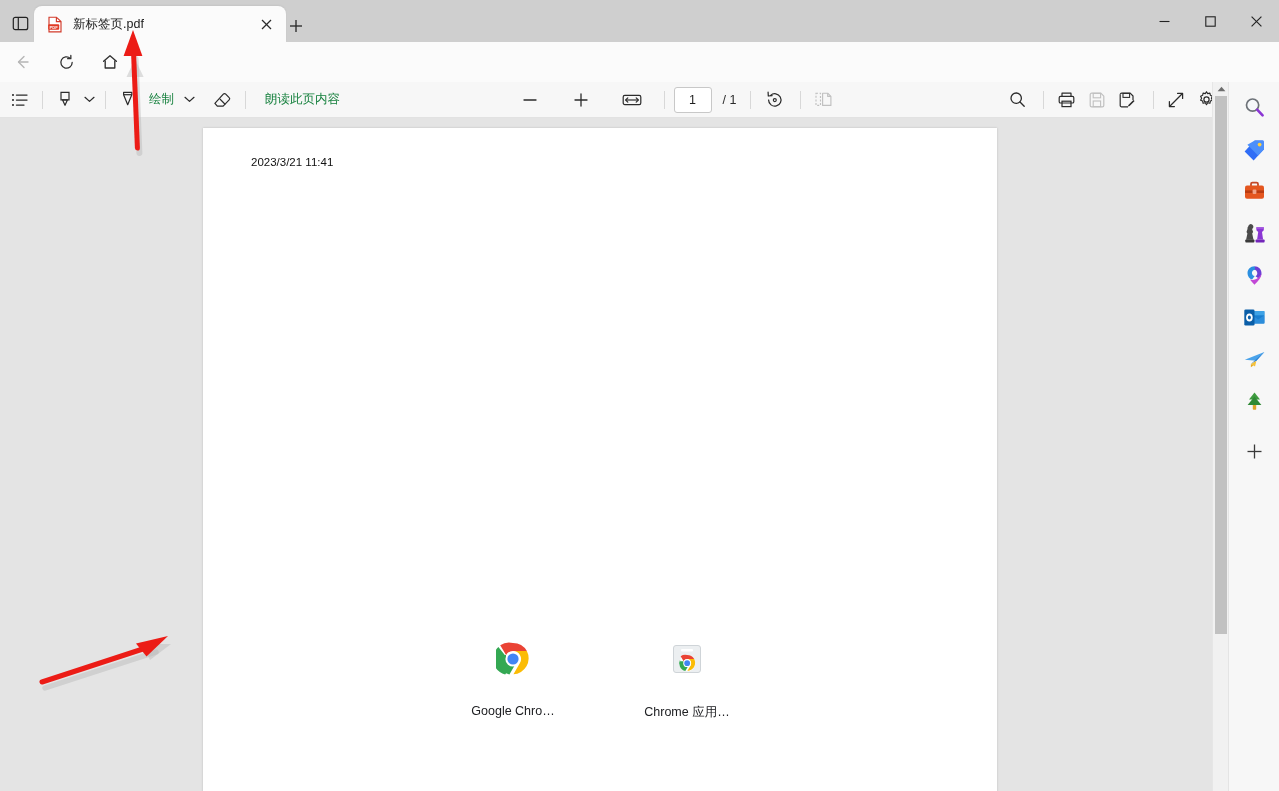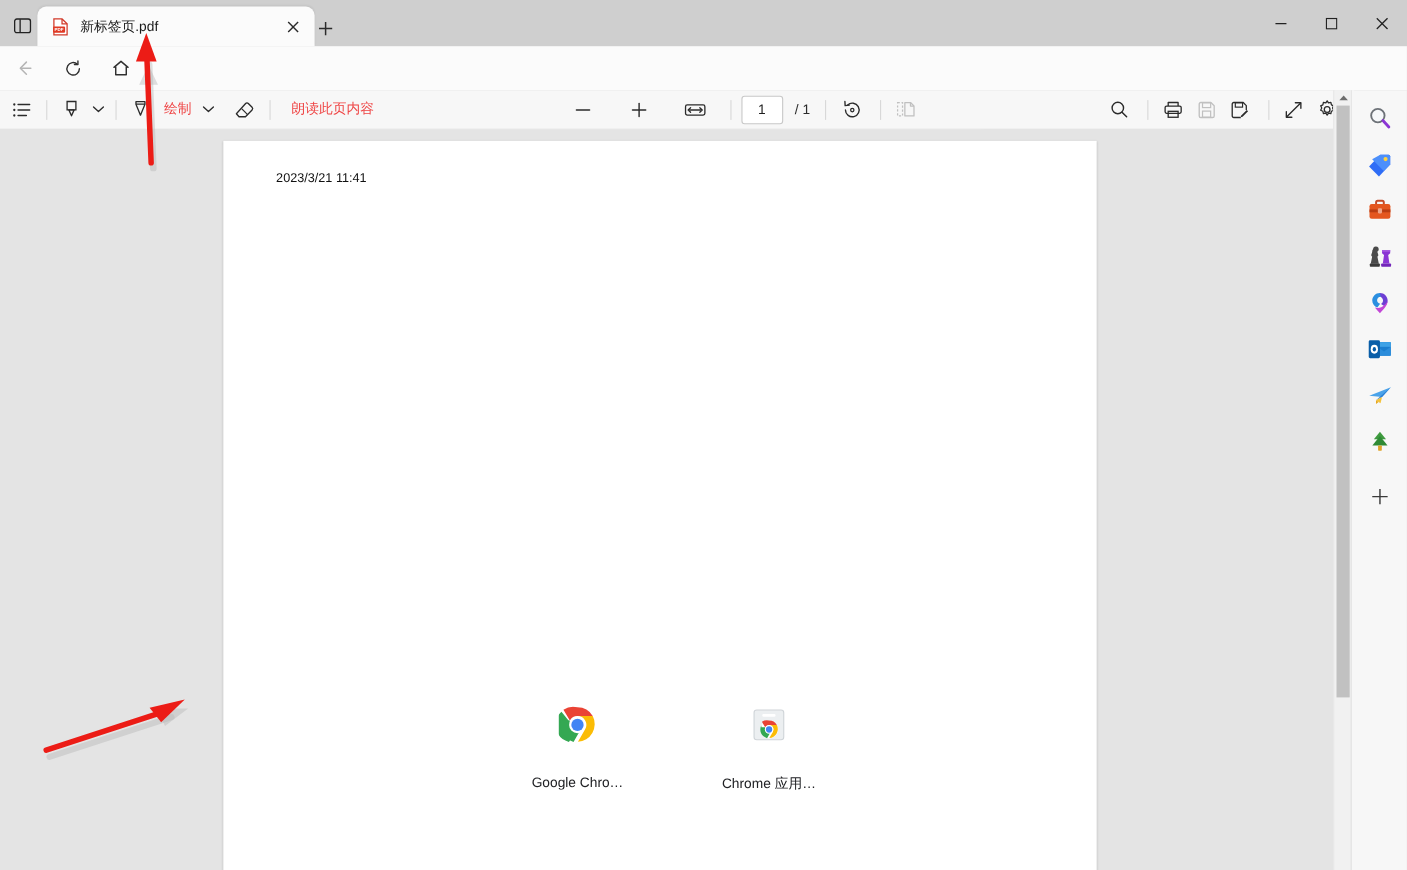--- a/index.html
+++ b/index.html
@@ -92,21 +92,21 @@
   .pdfbar {
     position:absolute; left:0; top:82px; width:1231px; height:36px;
     background:#f7f7f7; border-bottom:1px solid #e2e2e2;
     display:flex; align-items:center;
   }
   .pdf-btn {
     height:28px; min-width:28px; padding:0 5px; display:flex; align-items:center; justify-content:flex-start;
     border-radius:4px; cursor:pointer; color:#2b2b2b; margin:0 1px;
   }
   .pdf-btn.disabled { color:#c0c0c0; cursor:default; }
-  .pdf-label { font-size:12.5px; color:#ef4444; padding:0 6px; white-space:nowrap; }
+  .pdf-label { font-size:12.5px; color:#15803d; padding:0 6px; white-space:nowrap; }
   .pdf-sep { width:1px; height:18px; background:#d8d8d8; margin:0 7px; flex:none; }
   .chev { width:18px; height:26px; display:flex; align-items:center; justify-content:center; border-radius:4px; cursor:pointer; }
 
   .pagebox {
     width:38px; height:26px; border:1px solid #c8c8c8; background:#fff;
     border-radius:3px; display:flex; align-items:center; justify-content:center;
     font-size:12.5px; color:#1f1f1f; margin:0 2px; cursor:text;
   }
   .pagetotal { font-size:12.5px; color:#2b2b2b; margin-left:9px; white-space:nowrap; }
 
@@ -123,21 +123,21 @@
     position:absolute; left:0; top:28px; width:794px; height:20px;
   }
   .pdf-date {
     position:absolute; left:36px; top:0; font-size:11.5px; color:#111;margin-left:12px;
   }
   .pdf-centertitle {
     position:absolute; left:0; top:3px; width:794px; text-align:center;
     font-size:11px; color:#111;
   }
   .shortcuts {
-    position:absolute; left:12px; top:510px; width:794px;
+    position:absolute; left:0; top:510px; width:794px;
     display:flex; justify-content:center; gap:44px;
   }
   .shortcut { width:130px; display:flex; flex-direction:column; align-items:center; cursor:pointer; }
   .shortcut-ico { width:42px; height:42px; display:flex; align-items:center; justify-content:center; margin-bottom:24px; }
   .shortcut-label {
     font-size:12.5px; color:#202124; white-space:nowrap;
     max-width:130px; overflow:hidden; text-overflow:ellipsis; text-align:center;
   }
 
   

